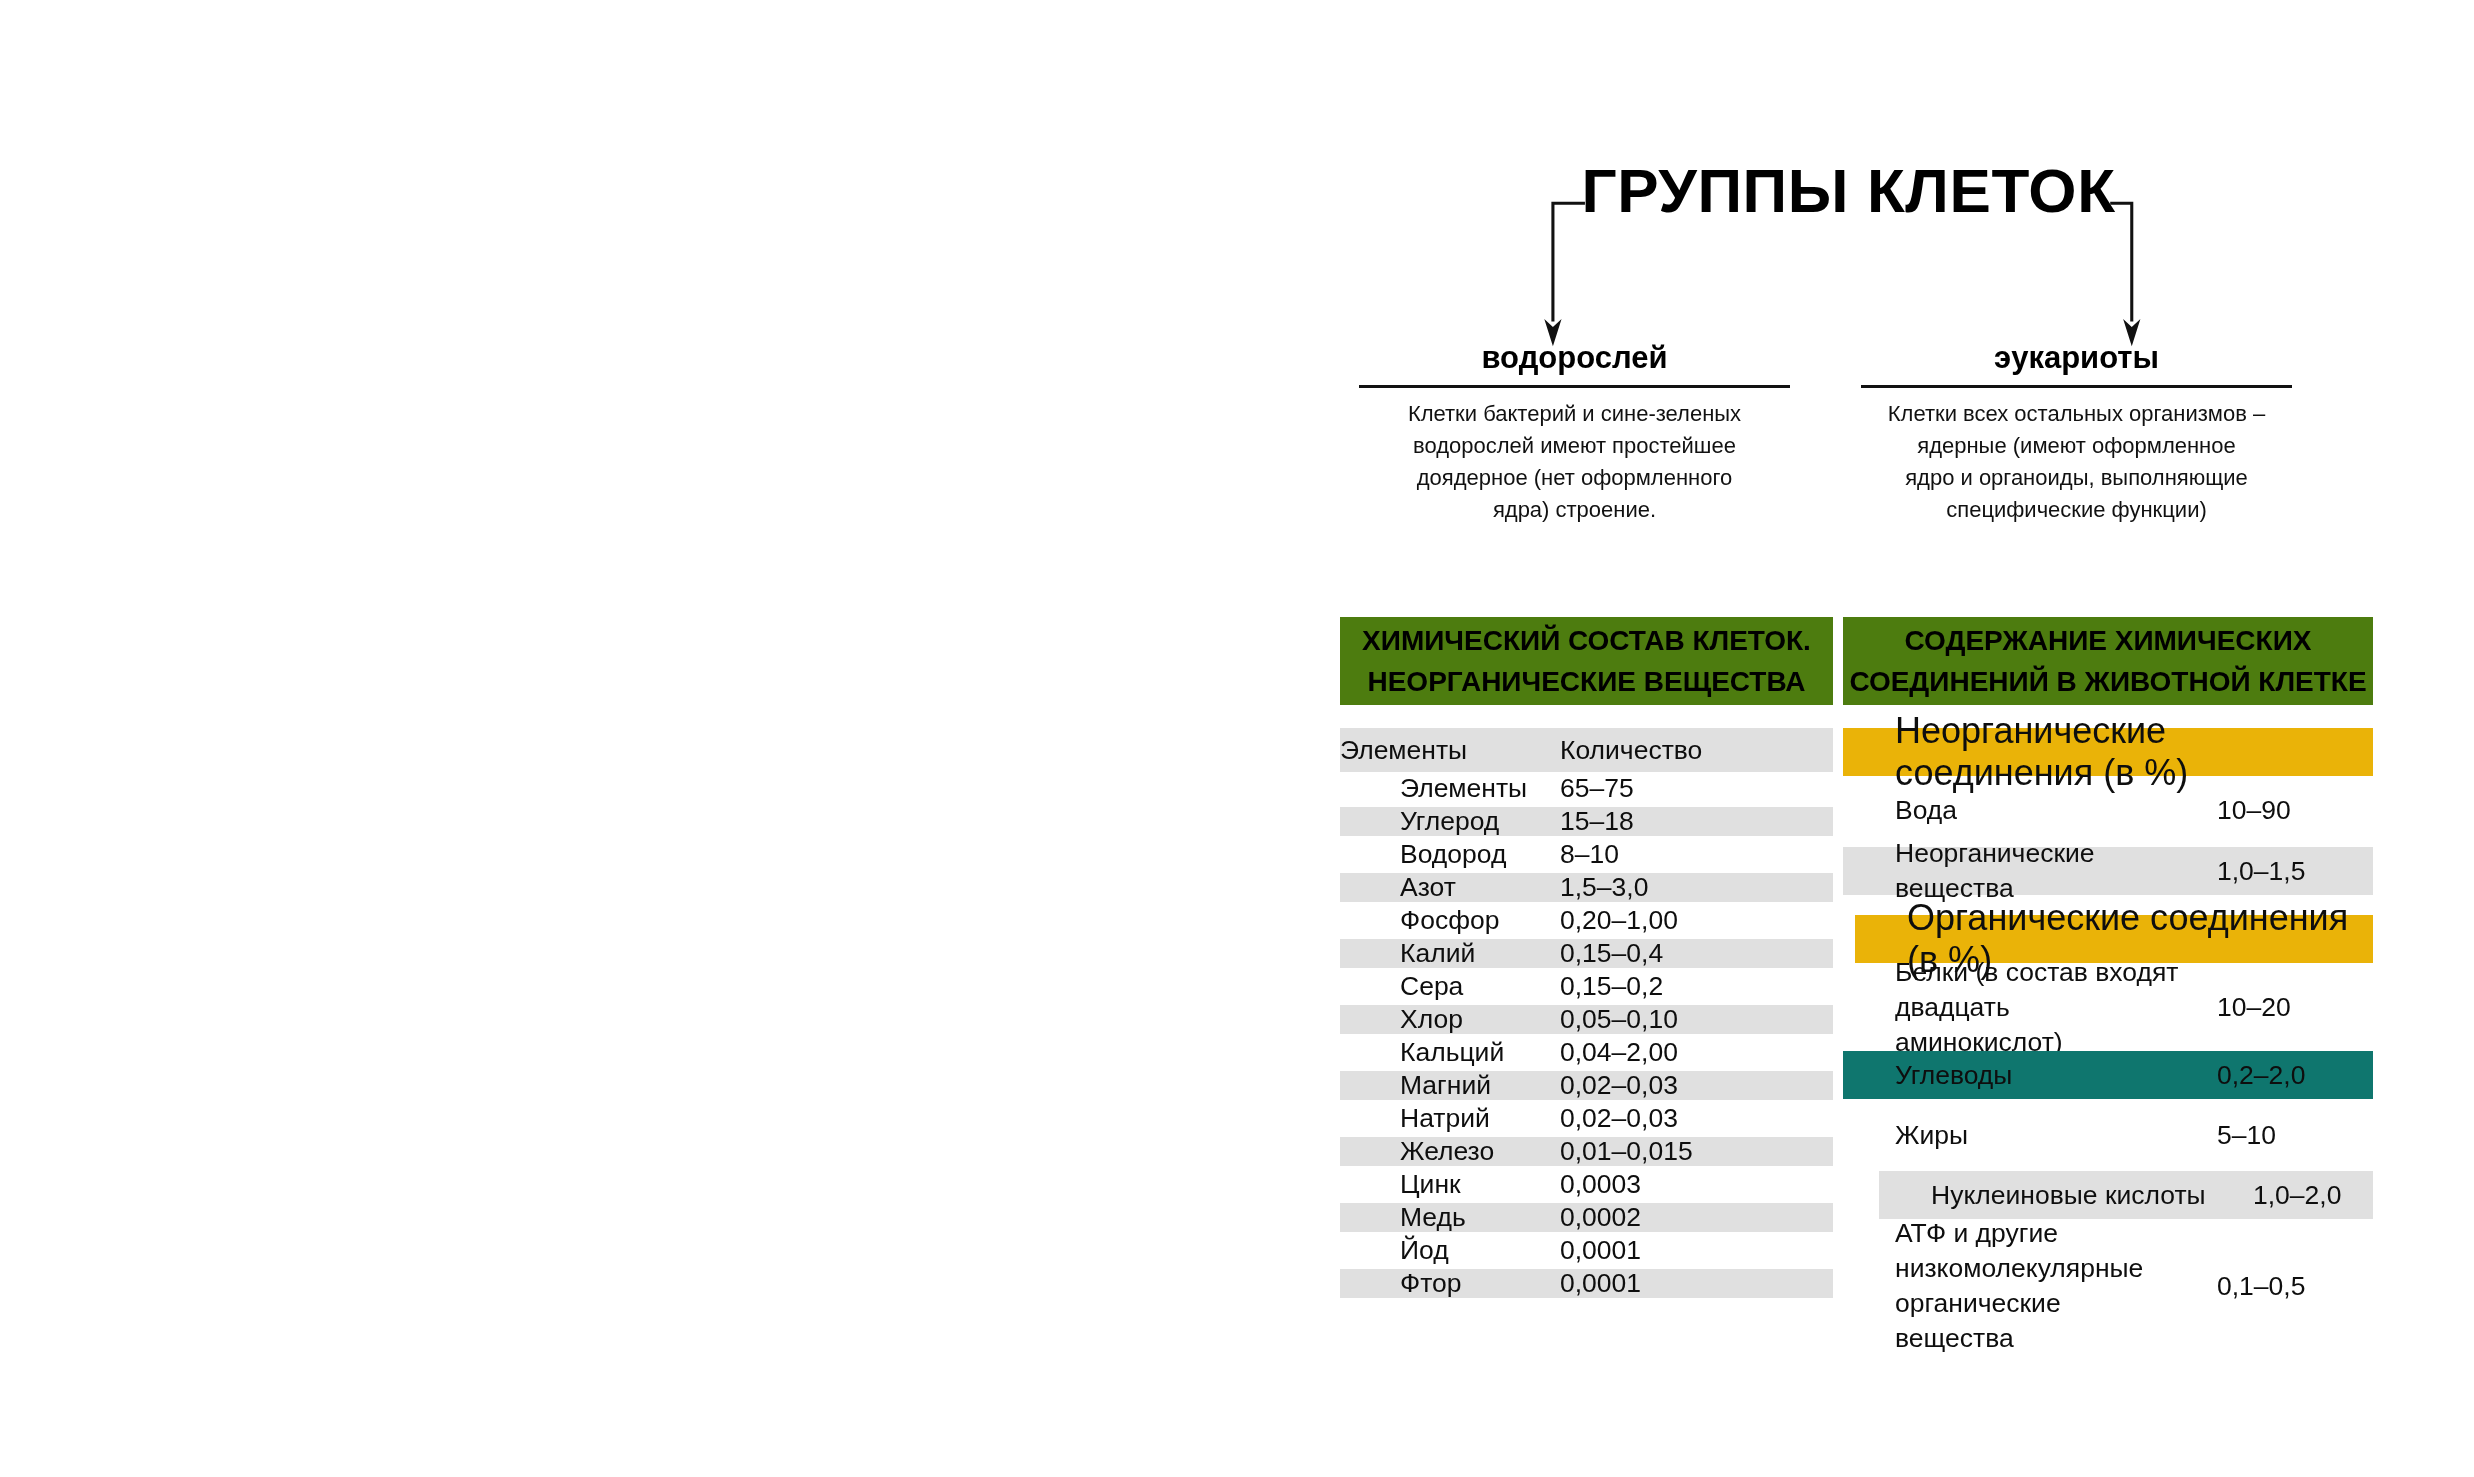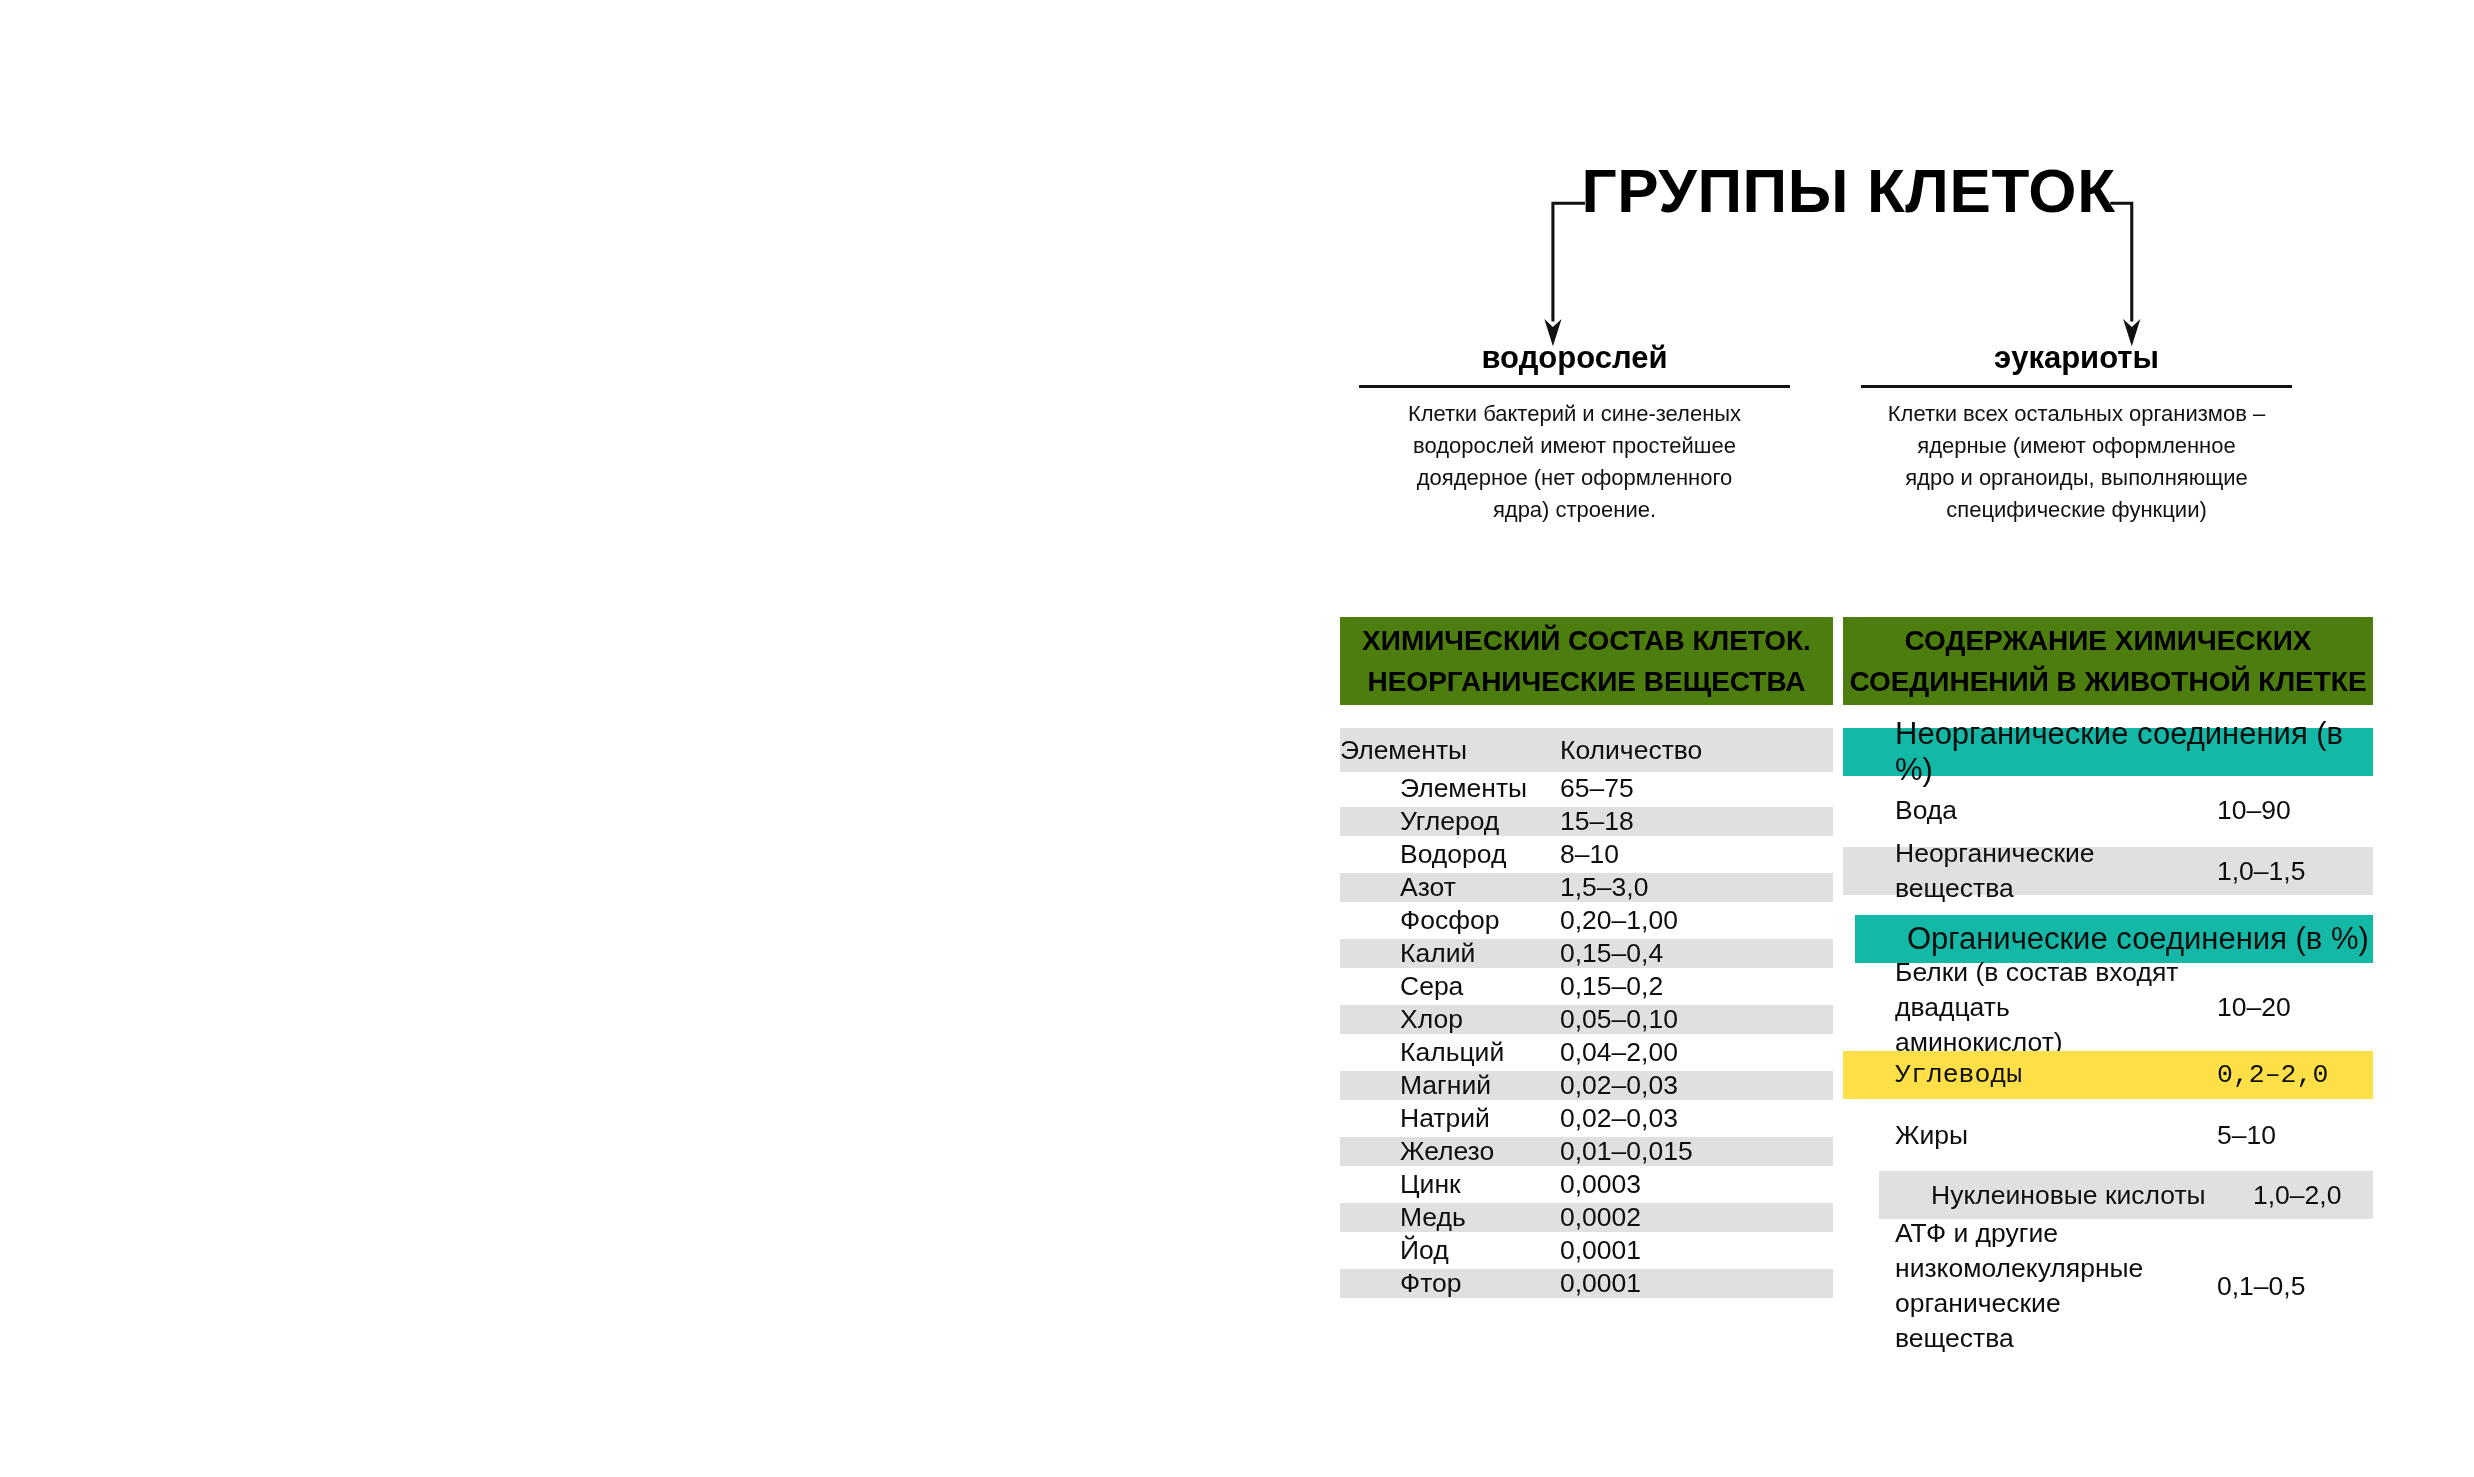--- a/index.html
+++ b/index.html
@@ -35,31 +35,31 @@
   .colrow{
     margin-top:23.4px;height:44px;display:flex;align-items:center;
     font-size:26.5px;
   }
   .colrow .c1{width:220px;box-sizing:border-box;}
   .lrow{height:33px;display:flex;align-items:center;font-size:26.5px;box-sizing:border-box;}
   .lrow.band{border-top:2.5px solid #fff;border-bottom:2.5px solid #fff;}
   .lrow .c1{padding-left:60px;width:220px;box-sizing:border-box;}
   
   .rsection{
-    height:48px;display:flex;align-items:center;background:#14b8a6;
-    font-size:31px;padding-left:52px;box-sizing:border-box;
+    height:48px;display:flex;align-items:center;background:#eab308;
+    font-size:36px;padding-left:52px;box-sizing:border-box;
   }
   .rrow{position:relative;display:flex;align-items:center;font-size:26.5px;box-sizing:border-box;}
   .rrow .rlabel{padding-left:52px;width:336px;box-sizing:border-box;line-height:35px;}
   .rrow .rvalue{position:absolute;left:374px;top:50%;transform:translateY(-50%);}
   .h-voda{height:68px;margin-top:0;}
   .h-neorg{height:48px;margin-top:3.1px;background:#e0e0e0;}
   .h-orgsec{margin-top:20px;margin-left:12px;}
   .h-belki{height:88px;}
-  .h-uglev{height:48px;background:#fde047;font-family:Liberation Mono, monospace;}
+  .h-uglev{height:48px;background:#0f766e;}
   .h-zhiry{height:72px;}
   .h-nukl{height:48px;background:#e0e0e0;margin-left:36px;}
   .h-atf{height:134px;}
 </style>
 </head>
 <body>
 
 <div class="title">ГРУППЫ КЛЕТОК</div>
 
 <svg class="connector" viewBox="0 0 1040 380" xmlns="http://www.w3.org/2000/svg">

